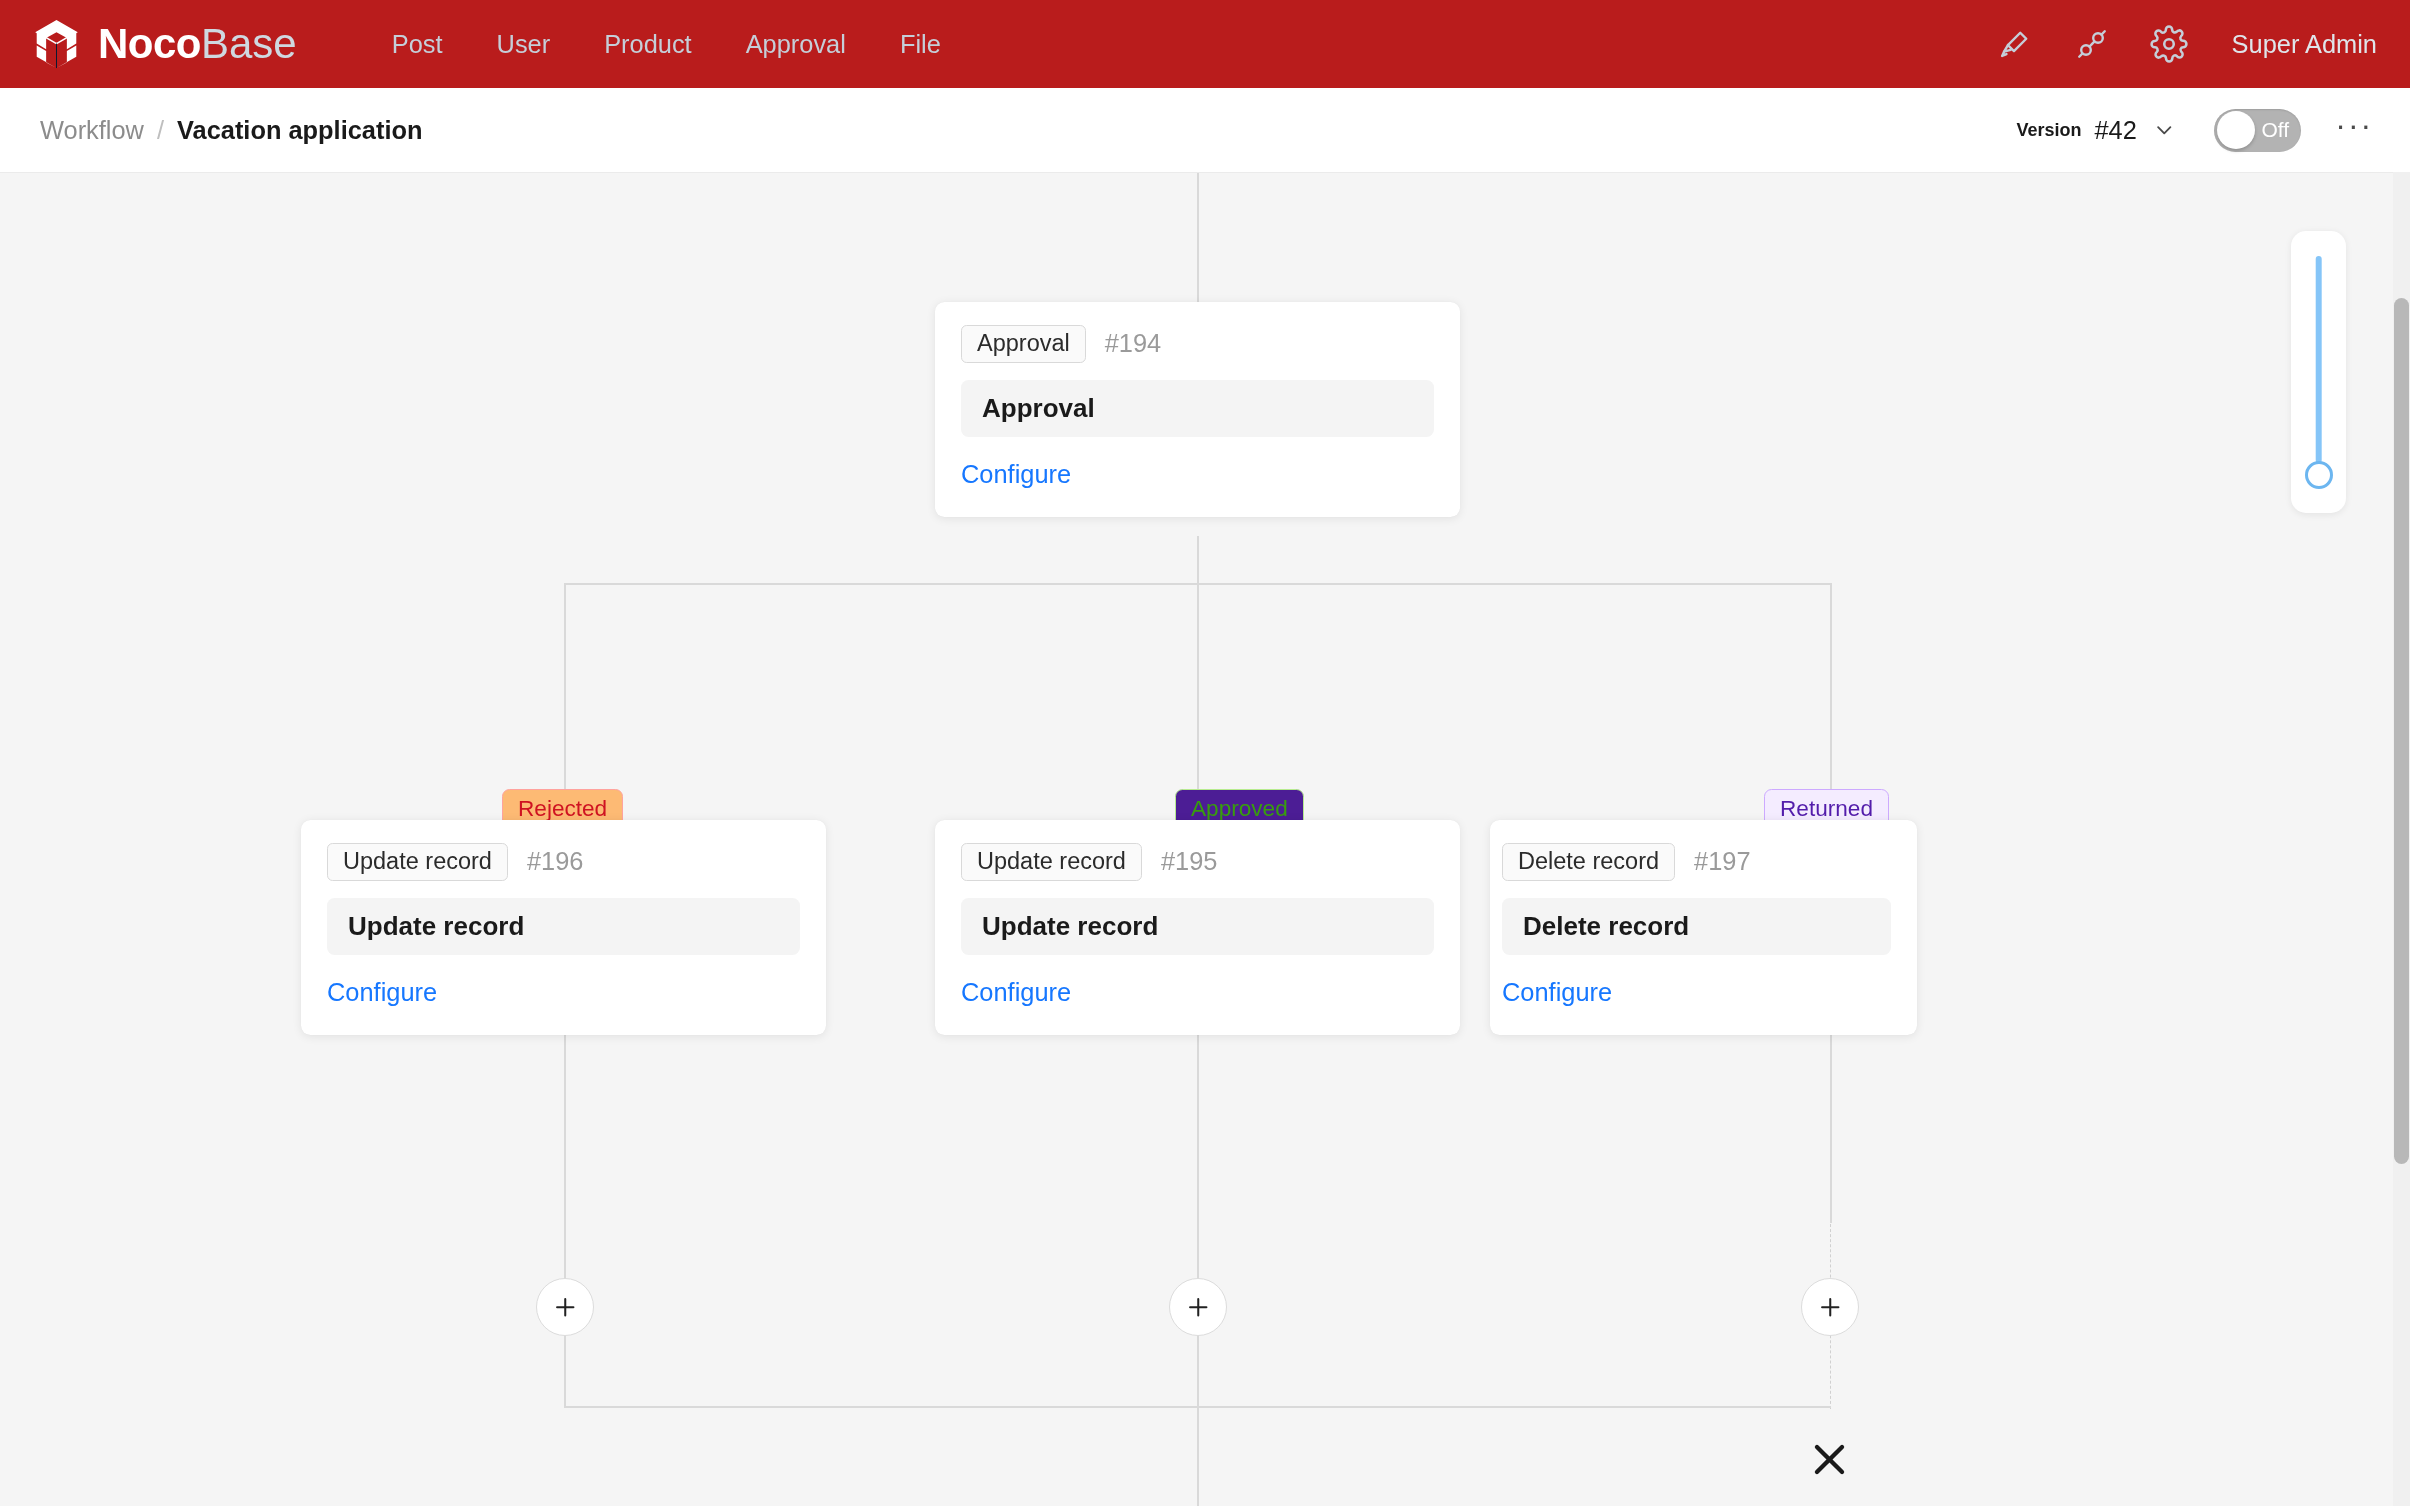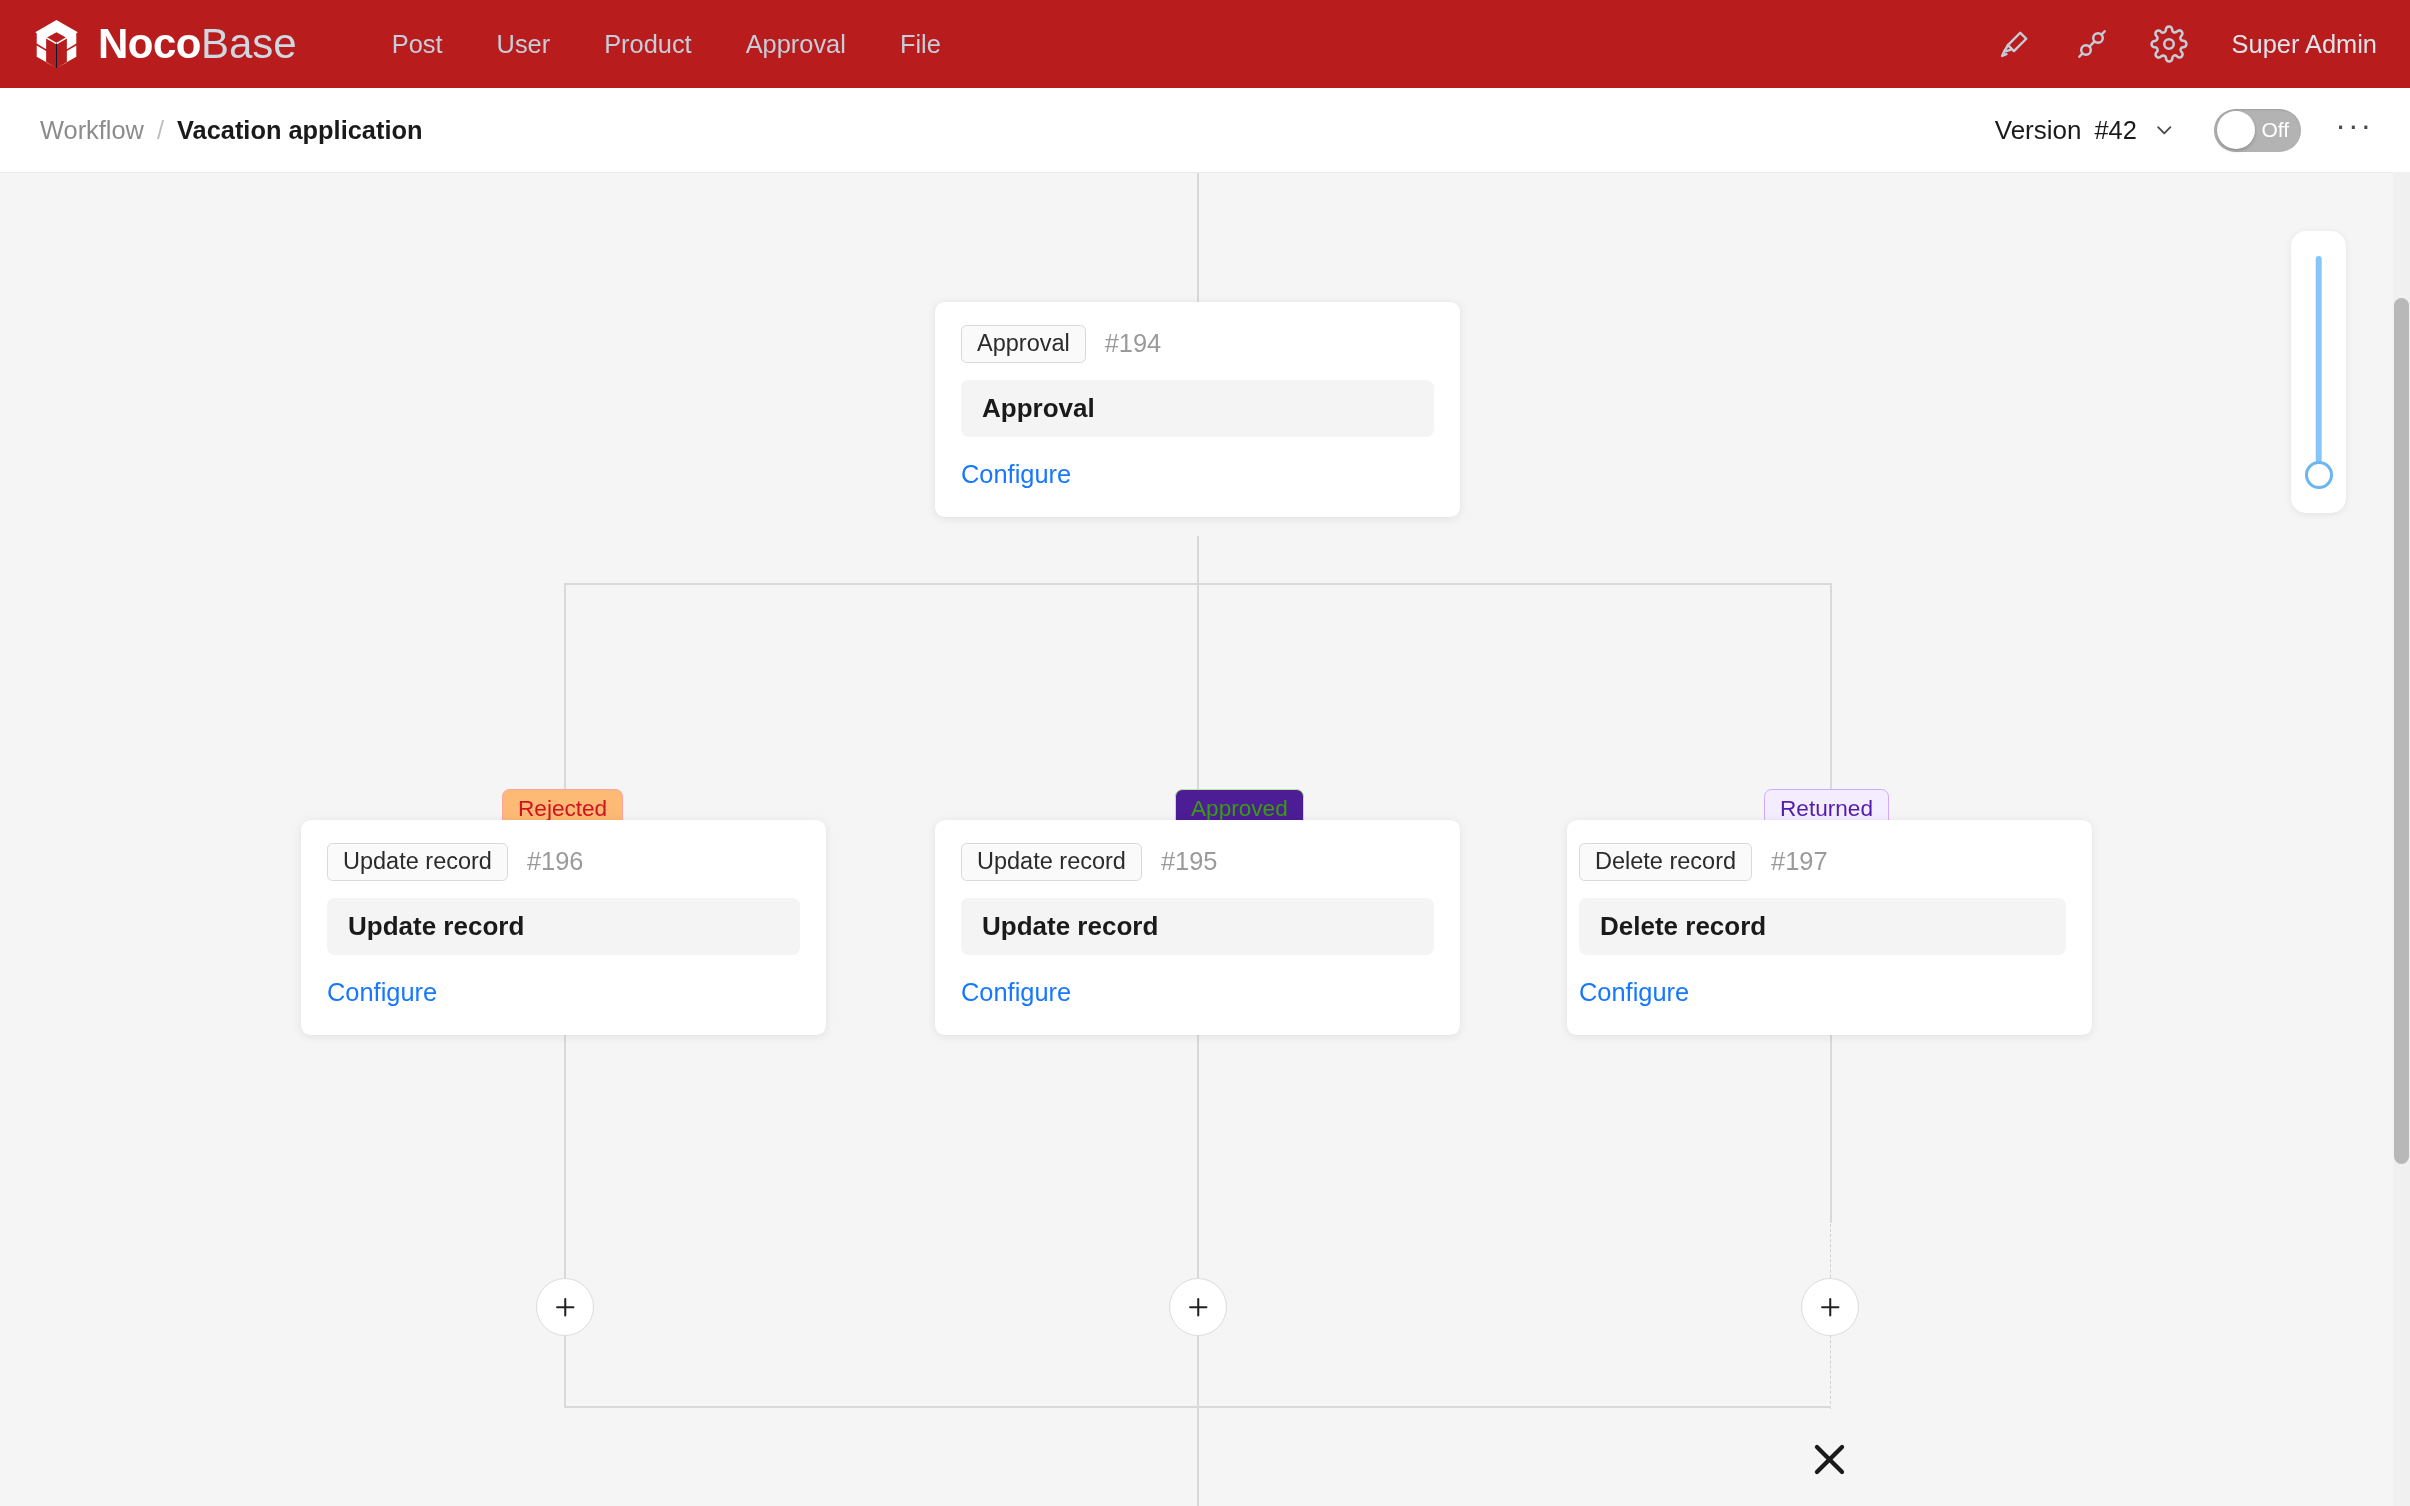--- a/index.html
+++ b/index.html
@@ -38,21 +38,21 @@
     position:absolute; left:0; top:88px; width:2411px; height:85px;
     background:#ffffff; display:flex; align-items:center;
     border-bottom:0.9px solid #ebebeb; z-index:30;
   }
   .crumb{ display:flex; align-items:flex-start; margin-left:40px; }
   .crumb-link{ color:#8c8c8c; font-size:25.4px; cursor:pointer; }
   .crumb-sep{ color:#bfbfbf; font-size:25.4px; margin:0 13px; }
   .crumb-cur{ color:#1a1a1a; font-size:25.4px; font-weight:bold; }
   .sub-right{ margin-left:auto; display:flex; align-items:center; padding-right:38px; }
   .version-box{ display:flex; align-items:center; cursor:pointer; }
-  .version-label{ color:#1a1a1a; font-size:26px; }
+  .version-label{ color:#1a1a1a; font-size:18px;font-weight:bold; }
   .version-num{ color:#1a1a1a; font-size:25.4px; margin-left:13px; }
   .caret{ margin-left:15px; color:#4a4a4a; display:flex; }
   .toggle{
     width:87px; height:43px; border-radius:21.7px; background:#b3b3b3;
     margin-left:38px; position:relative; cursor:pointer; display:flex;
     align-items:center; justify-content:flex-end; box-shadow:0 0.9px 1.9px rgba(0,0,0,.12) inset;
   }
   .toggle-knob{
     position:absolute; left:2.8px; top:2.8px; width:38px; height:38px; border-radius:50%;
     background:#fff; box-shadow:0 1.9px 3.8px rgba(0,0,0,.2);
@@ -286,21 +286,21 @@
 
   <div class="node" style="left:935px; top:648px; width:525px;">
     <div class="node-head">
       <span class="node-type">Update record</span>
       <span class="node-id">#195</span>
     </div>
     <div class="node-title">Update record</div>
     <div class="node-configure">Configure</div>
   </div>
 
-  <div class="node" style="left:1567px; top:648px; width:525px;padding-left:12px;">
+  <div class="node" style="left:1490px; top:648px; width:427px;padding-left:12px;">
     <div class="node-head">
       <span class="node-type">Delete record</span>
       <span class="node-id">#197</span>
     </div>
     <div class="node-title">Delete record</div>
     <div class="node-configure">Configure</div>
   </div>
 
   <div class="plusbtn" style="left:536px; top:1106px;">
     <svg width="24.5" height="24.5" viewBox="0 0 24 24" stroke="#222" stroke-width="2" stroke-linecap="round">

